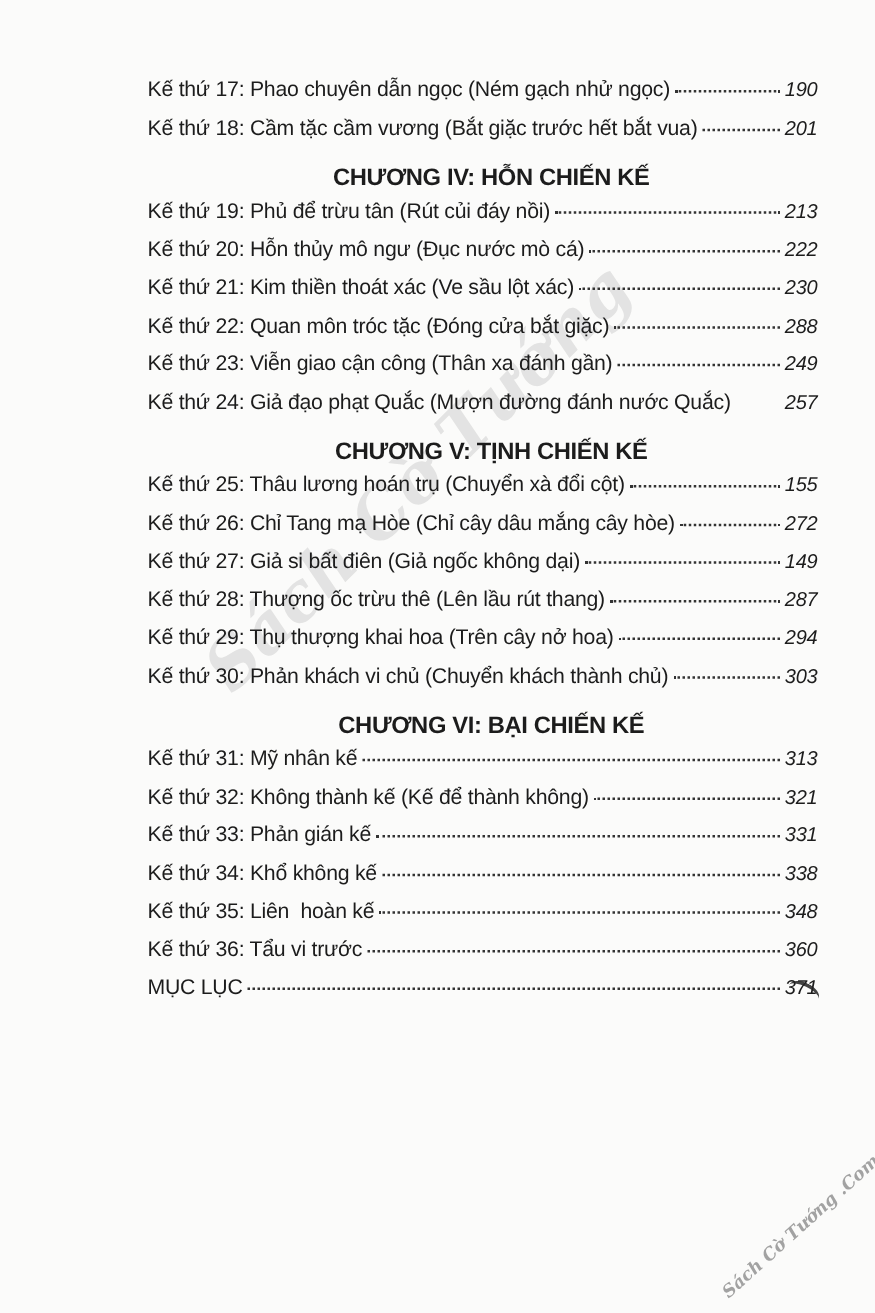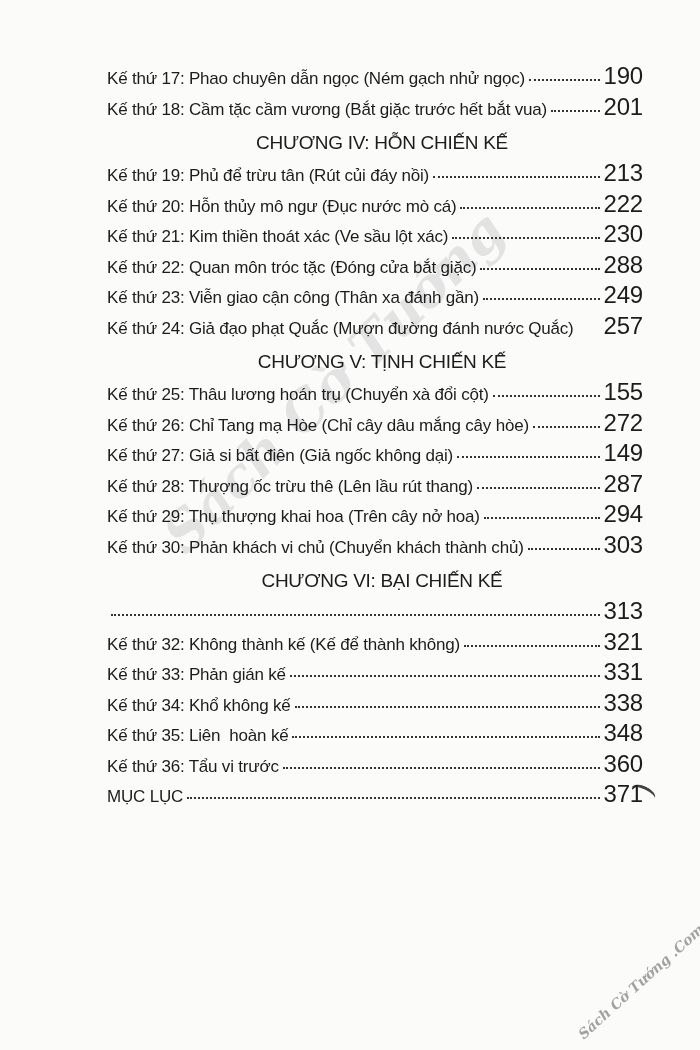--- a/index.html
+++ b/index.html
@@ -7,37 +7,37 @@
     width: 700px; height: 1050px;
     background: #fbfbfa;
     position: relative; overflow: hidden;
     font-family: "Liberation Sans", "DejaVu Sans", sans-serif;
     color: #1c1c1c;
   }
   .page {
     position: absolute; left: 0; top: 0; width: 700px; height: 1050px;
   }
   .toc {
-    position: absolute; left: 107px; top: 62px; width: 536px;
+    position: absolute; left: 118px; top: 62px; width: 536px;
   }
   .row {
     display: flex; align-items: baseline;
     height: 30.5px; font-size: 17px; letter-spacing: -0.2px;
     white-space: nowrap;
   }
   .row .title { flex: 0 0 auto; }
   .row .dots {
     flex: 1 1 auto; overflow: hidden; margin: 0 4px;
     border-bottom: 2px dotted #333; height: 0; align-self: baseline;
     transform: translateY(-3px); min-width: 4px;
   }
-  .row .page-no { flex: 0 0 auto; font-size: 24px; }
+  .row .page-no { flex: 0 0 auto; font-size: 16px; font-style: italic; }
   .chapter {
     text-align: center; font-size: 19px; letter-spacing: -0.3px;
-    height: 36px; line-height: 40px; padding-left: 14px;
+    height: 36px; line-height: 40px; padding-left: 14px; font-weight: bold;
   }
   .watermark {
     position: absolute; color: rgba(120,120,120,0.18);
     font-family: "DejaVu Serif", serif; font-style: italic; font-weight: bold;
     white-space: nowrap; pointer-events: none;
   }
   .wm-main { left: 150px; top: 520px; font-size: 54px; transform: rotate(-45deg); transform-origin: left top; }
   .wm-corner {
     left: 575px; top: 1030px; font-size: 14px; color: rgba(90,90,90,0.55);
     transform: rotate(-42deg); transform-origin: left top;
@@ -129,20 +129,21 @@
     </div>
     <div class="row">
       <span class="title">Kế thứ 30: Phản khách vi chủ (Chuyển khách thành chủ)</span>
       <span class="dots"></span>
       <span class="page-no">303</span>
     </div>
 
     <div class="chapter">CHƯƠNG VI: BẠI CHIẾN KẾ</div>
 
     <div class="row">
+      <span class="title">Kế thứ 31: Mỹ nhân kế</span>
       <span class="dots"></span>
       <span class="page-no">313</span>
     </div>
     <div class="row">
       <span class="title">Kế thứ 32: Không thành kế (Kế để thành không)</span>
       <span class="dots"></span>
       <span class="page-no">321</span>
     </div>
     <div class="row">
       <span class="title">Kế thứ 33: Phản gián kế</span>

